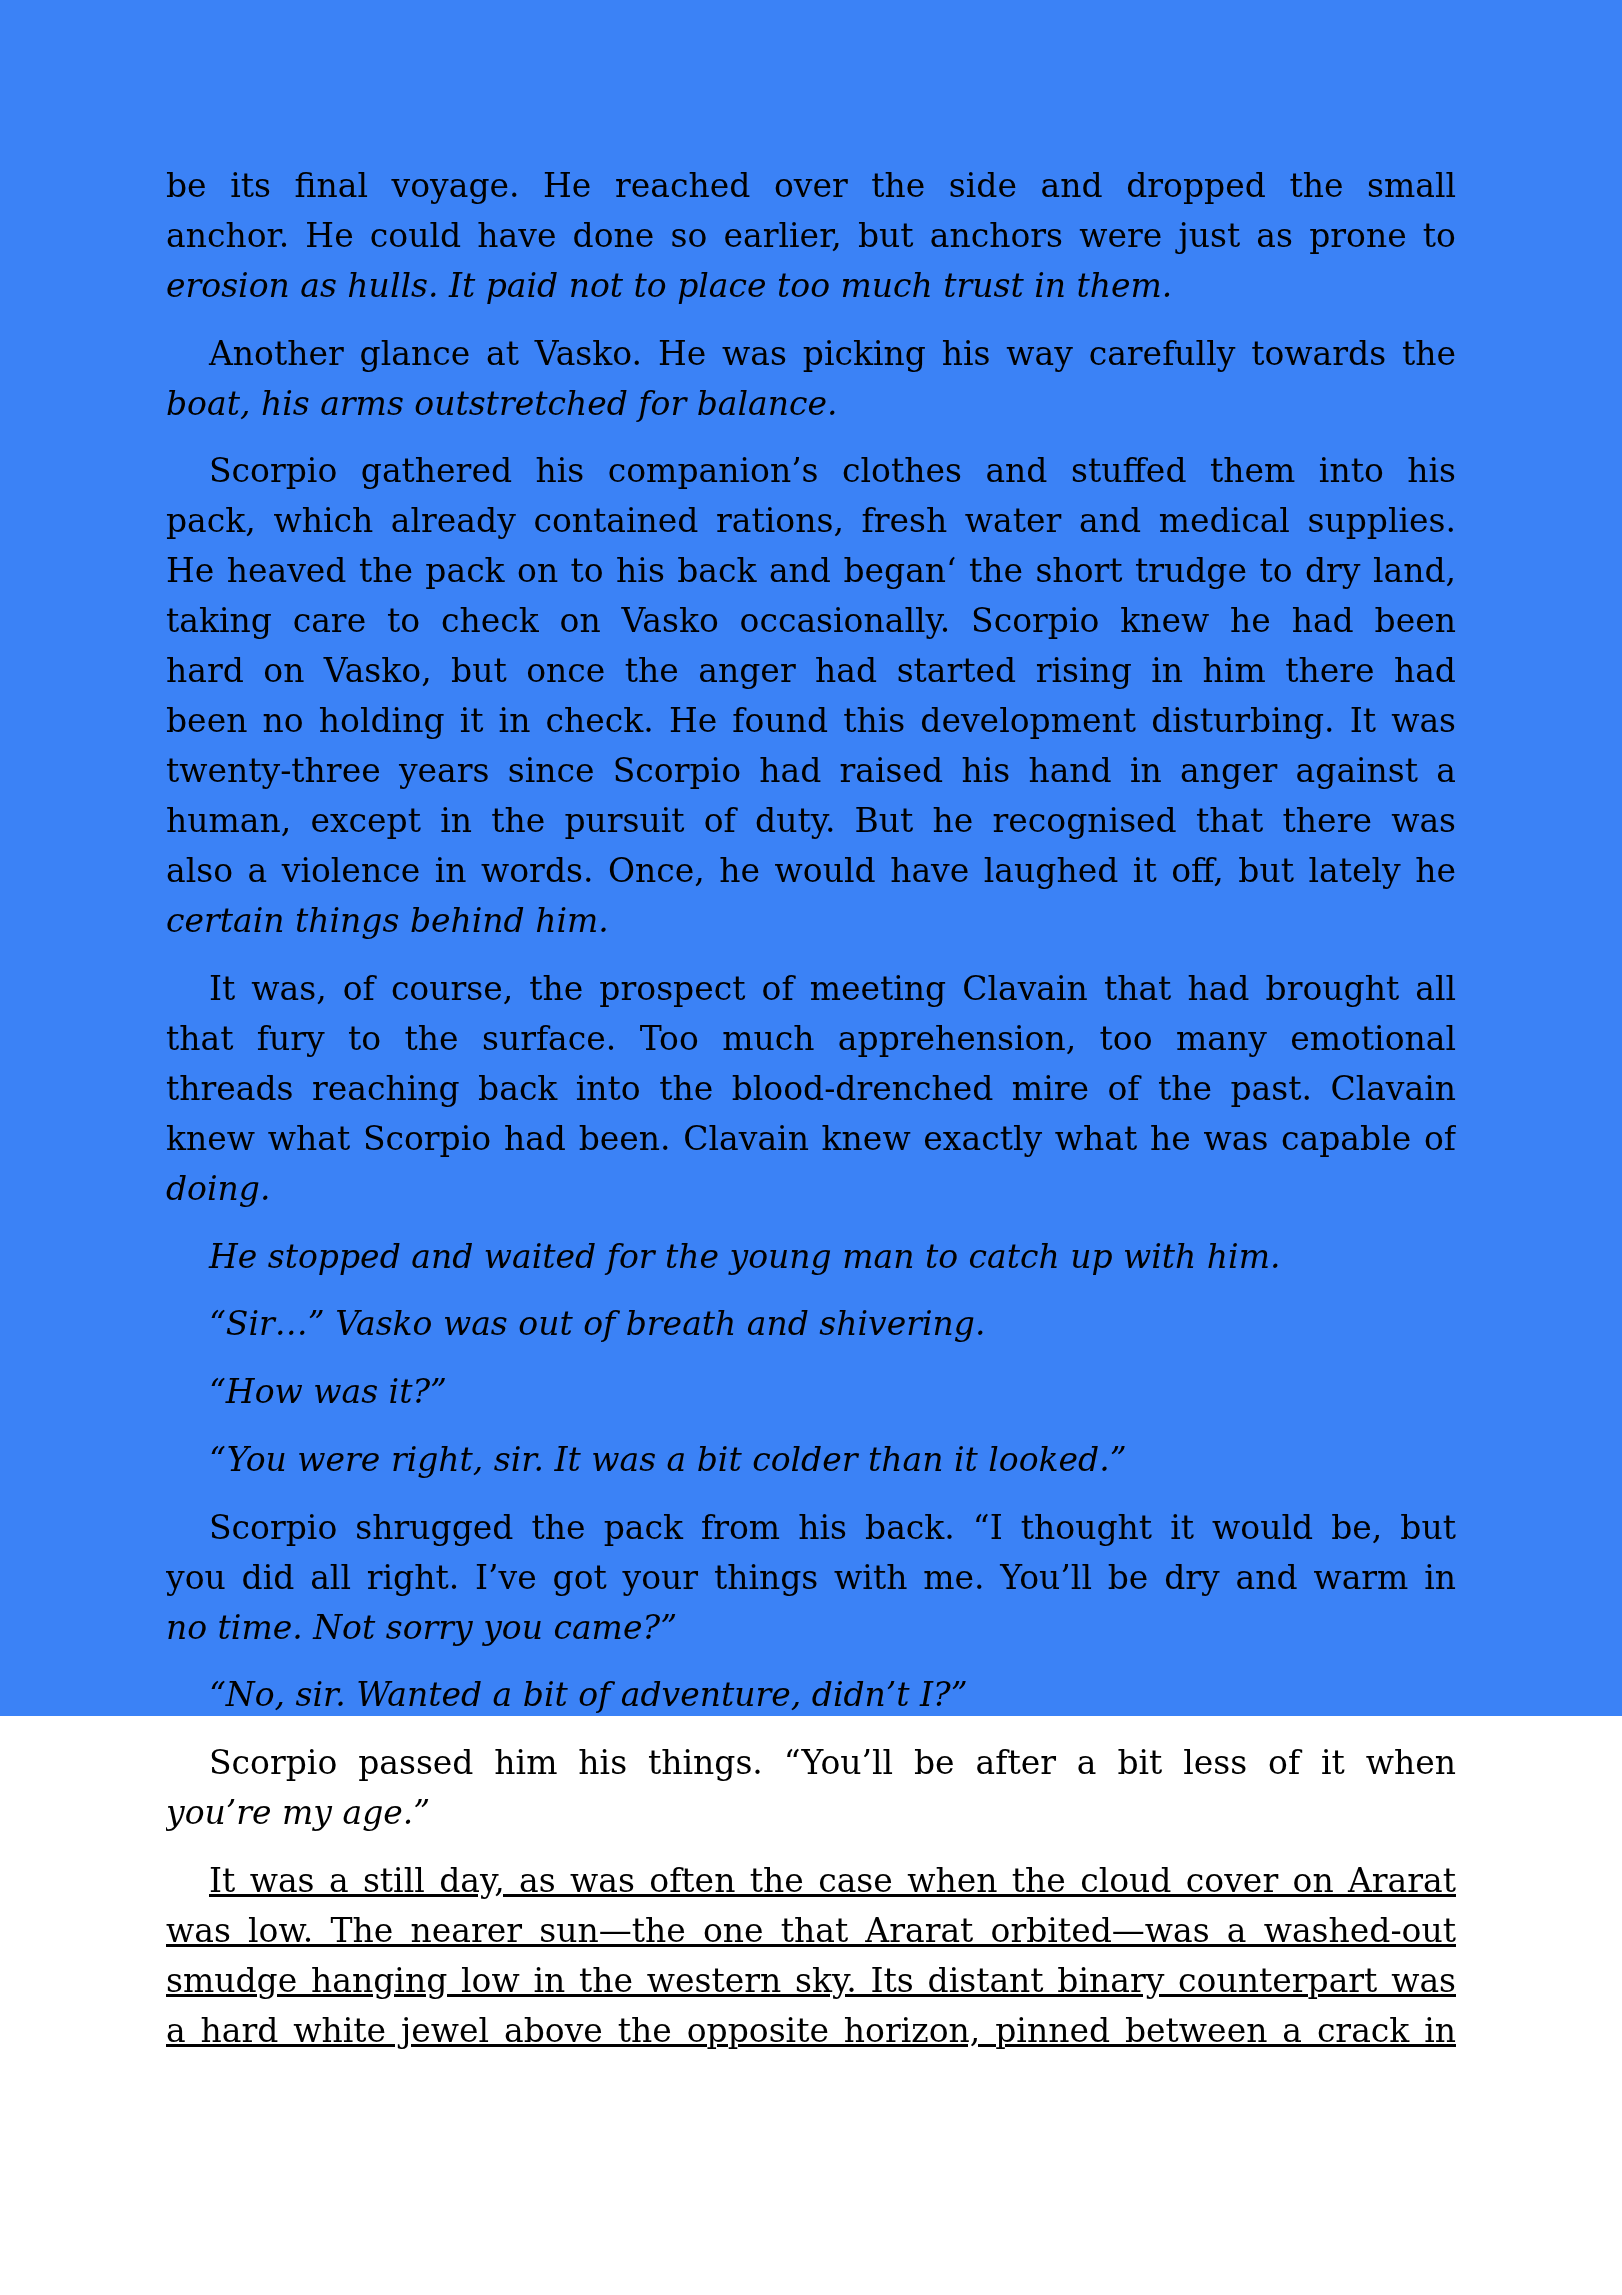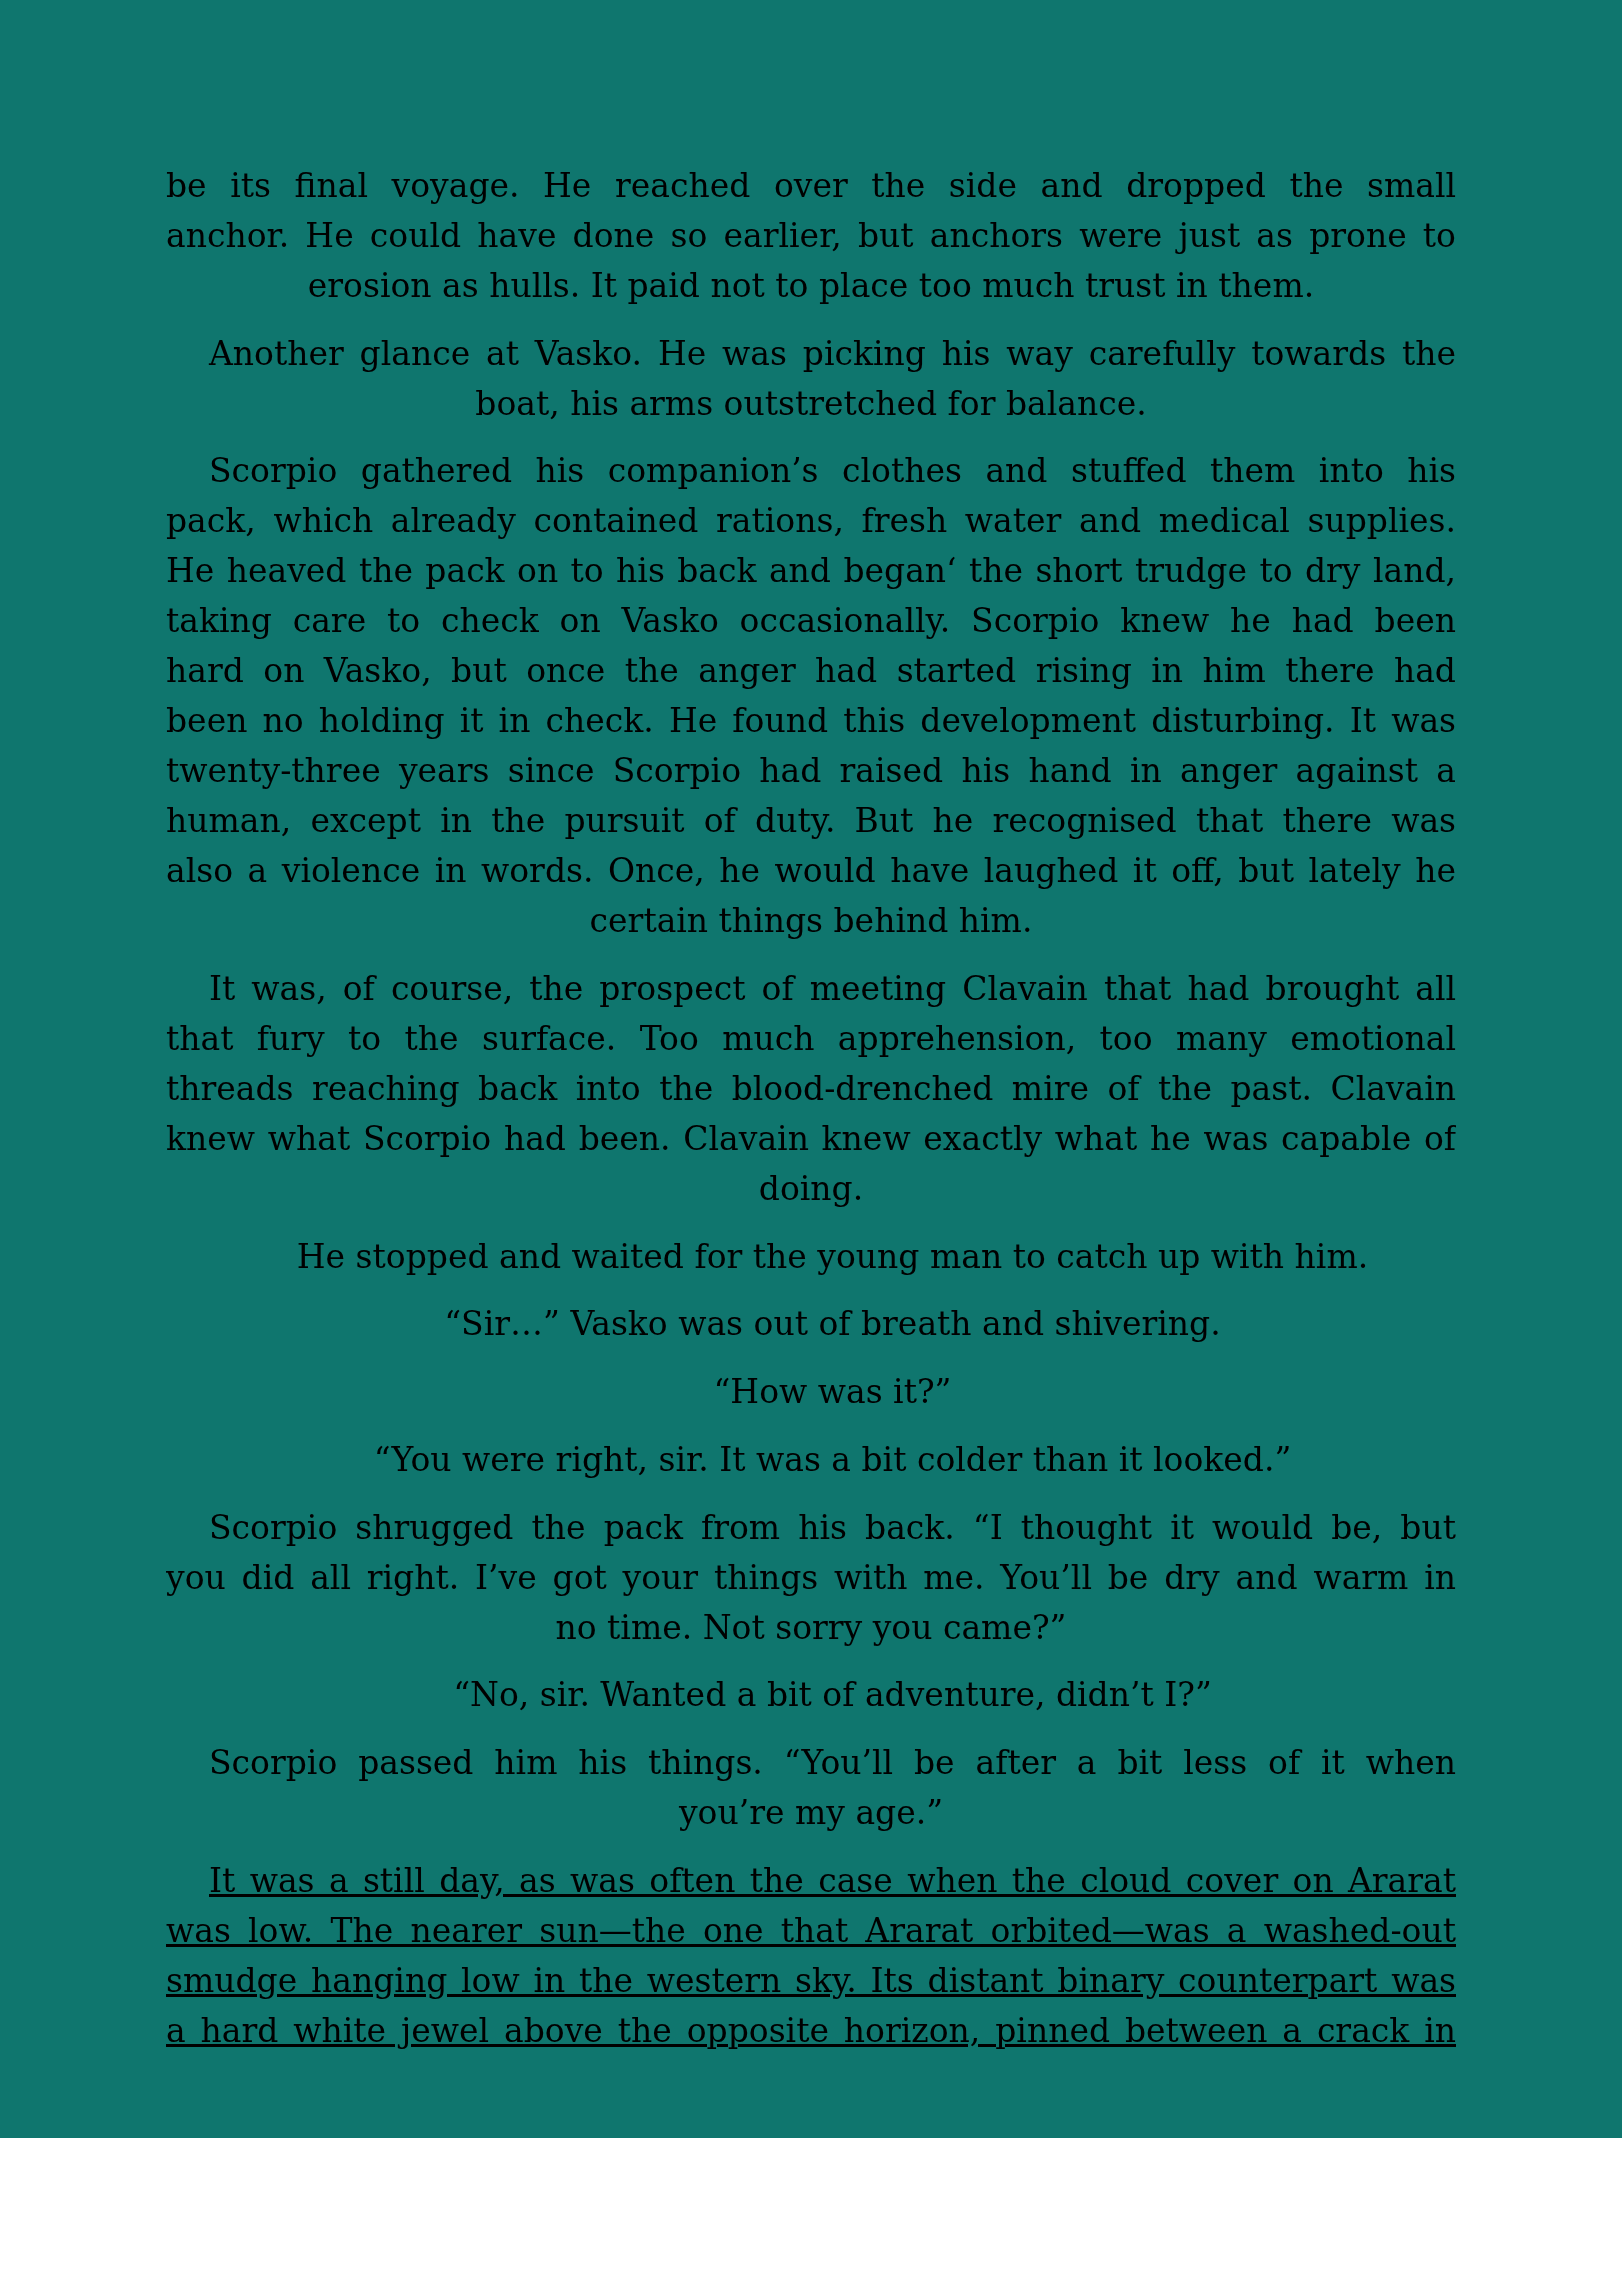--- a/index.html
+++ b/index.html
@@ -5,43 +5,43 @@
   html, body { margin: 0; padding: 0; }
   body {
     width: 1622px;
     height: 2295px;
     background: #ffffff;
     overflow: hidden;
   }
   .page {
     box-sizing: border-box;
     width: 1622px;
-    height: 2138px;
+    height: 1716px;
     padding: 161px 166px 0 166px;
     font-family: "DejaVu Serif", "Liberation Serif", serif;
     font-size: 33px;
     color: #000000;
-    background: #0f766e;
+    background: #3b82f6;
   }
   .para { margin: 0 0 17.7px 0; }
   .para:last-child { margin-bottom: 0; text-decoration: underline; }
   .line {
     line-height: 50px;
     height: 50px;
     overflow: hidden;
     white-space: normal;
     hyphens: none;
   }
   
   .line.j {
     text-align: justify;
     text-align-last: justify;
   }
   
-  .line.last { text-align: center; }
+  .line.last { text-align: left; font-style: italic; }
   .para.indent .line:first-child { text-indent: 43px; }
 </style>
 </head>
 <body>
 
 <div class="page">
 
   <div class="para">
     <div class="line j">be its final voyage. He reached over the side and dropped the small</div>
     <div class="line j">anchor. He could have done so earlier, but anchors were just as prone to</div>

